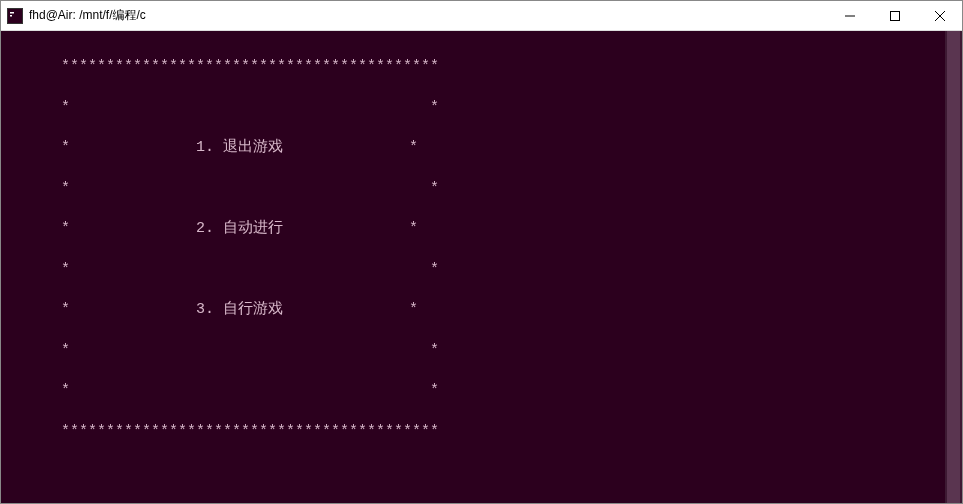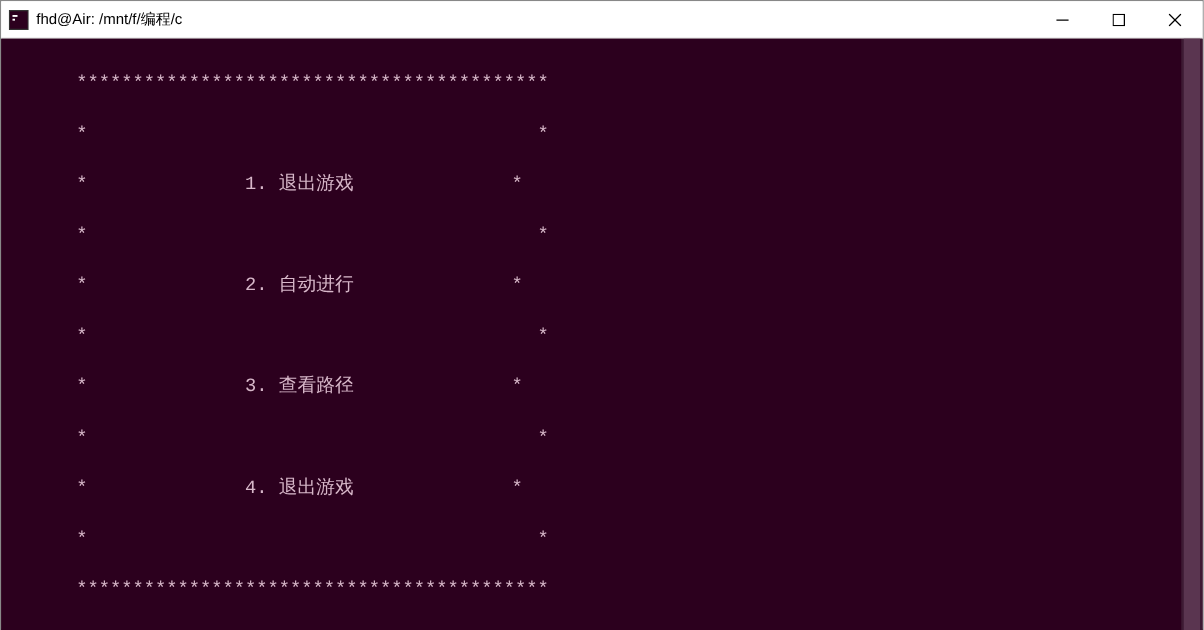--- a/index.html
+++ b/index.html
@@ -115,23 +115,22 @@
   </div>
 
   <div class="terminal-wrap">
     <div class="terminal">
 <span class="term-line">******************************************</span>
 <span class="term-line"><span>*</span>                                        <span>*</span></span>
 <span class="term-line"><span>*</span>              <span>1</span>. <span>退出游戏</span>              <span>*</span></span>
 <span class="term-line"><span>*</span>                                        <span>*</span></span>
 <span class="term-line"><span>*</span>              <span>2</span>. <span>自动进行</span>              <span>*</span></span>
 <span class="term-line"><span>*</span>                                        <span>*</span></span>
-<span class="term-line"><span>*</span>              <span>3</span>. <span>查看路径</span>              <span>*</span></span>
+<span class="term-line"><span>*</span>              <span>3</span>. <span>自行游戏</span>              <span>*</span></span>
 <span class="term-line"><span>*</span>                                        <span>*</span></span>
-<span class="term-line"><span>*</span>              <span>4</span>. <span>退出游戏</span>              <span>*</span></span>
 <span class="term-line"><span>*</span>                                        <span>*</span></span>
 <span class="term-line">******************************************</span>
 
     </div>
     <div class="scrollbar">
       <div class="scroll-thumb"></div>
     </div>
 
   </div>
 </div>

